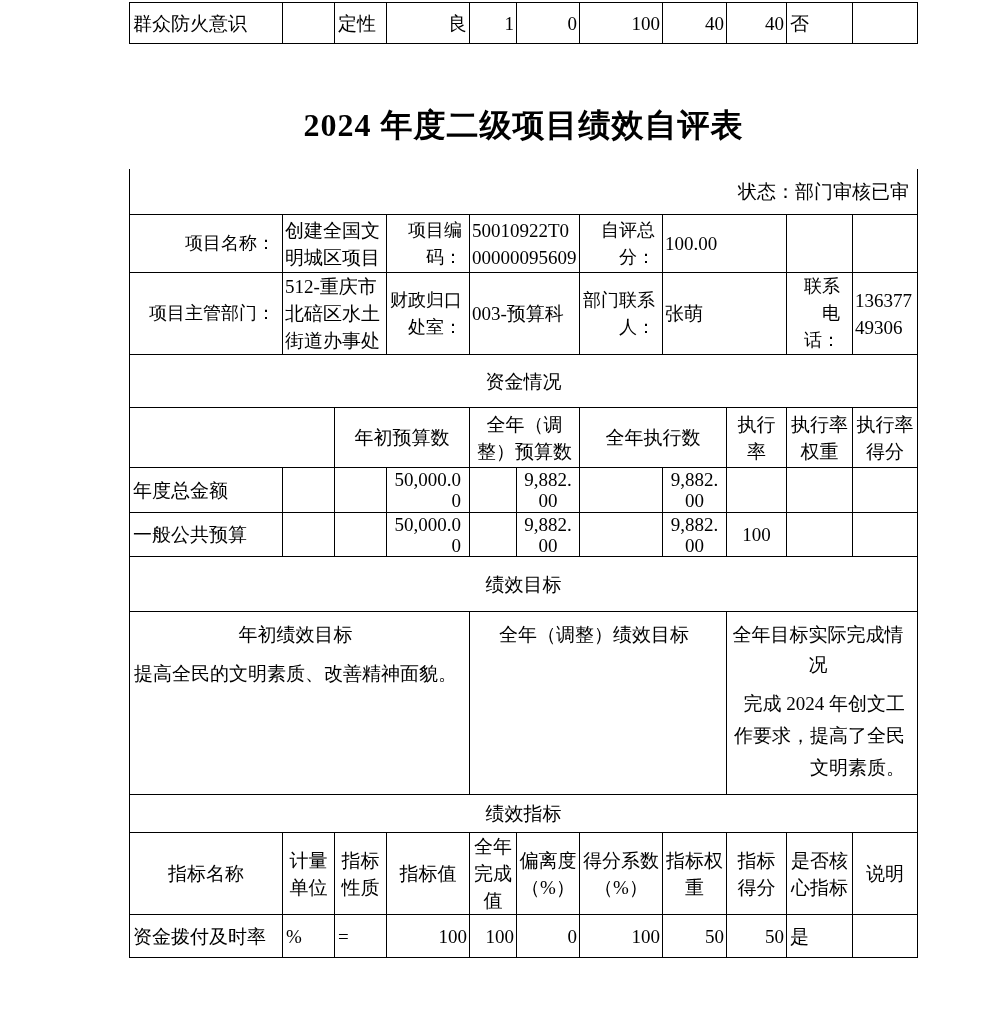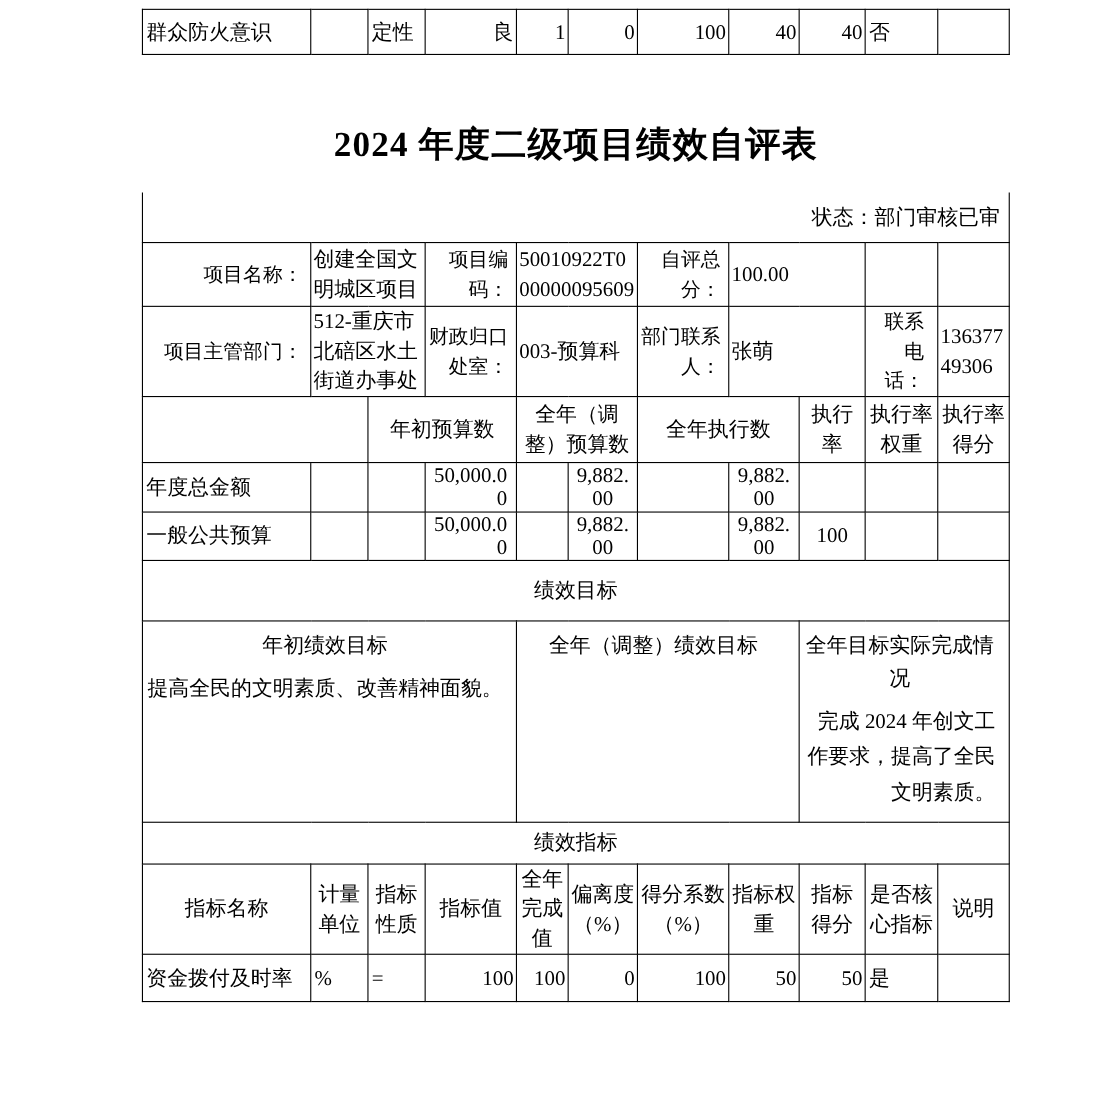--- a/index.html
+++ b/index.html
@@ -15,21 +15,21 @@
   table { border-collapse: collapse; table-layout: fixed; width: 789px; }
   td {
     border: 1px solid #000;
     font-size: 19px;
     line-height: 21px;
     vertical-align: middle;
     overflow: hidden;
     padding: 0 2px;
   }
 
-  .top-table { margin-top: 8px; }
+  .top-table { margin-top: 2px; }
   .top-table tr { height: 41px; }
 
   .doc-title {
     margin-top: 60px;
     text-align: center;
     font-size: 32px;
     font-weight: bold;
     line-height: 42px;
     letter-spacing: 1px;
   }
@@ -136,20 +136,23 @@
         <td class="lbl">项目主管部门：</td>
         <td class="val" colspan="2">512-重庆市北碚区水土街道办事处</td>
         <td class="lbl">财政归口处室：</td>
         <td class="val" colspan="2">003-预算科</td>
         <td class="lbl">部门联系人：</td>
         <td class="val" colspan="2">张萌</td>
         <td class="lbl lbl-nrw">联系电话：</td>
         <td class="val brk">13637749306</td>
       </tr>
 
+      <tr style="height:53px">
+        <td class="sect" colspan="11">资金情况</td>
+      </tr>
 
       <tr style="height:60px">
         <td class="hd" colspan="2"></td>
         <td class="hd" colspan="2">年初预算数</td>
         <td class="hd" colspan="2">全年（调整）预算数</td>
         <td class="hd" colspan="2">全年执行数</td>
         <td class="hd">执行率</td>
         <td class="hd">执行率权重</td>
         <td class="hd">执行率得分</td>
       </tr>

